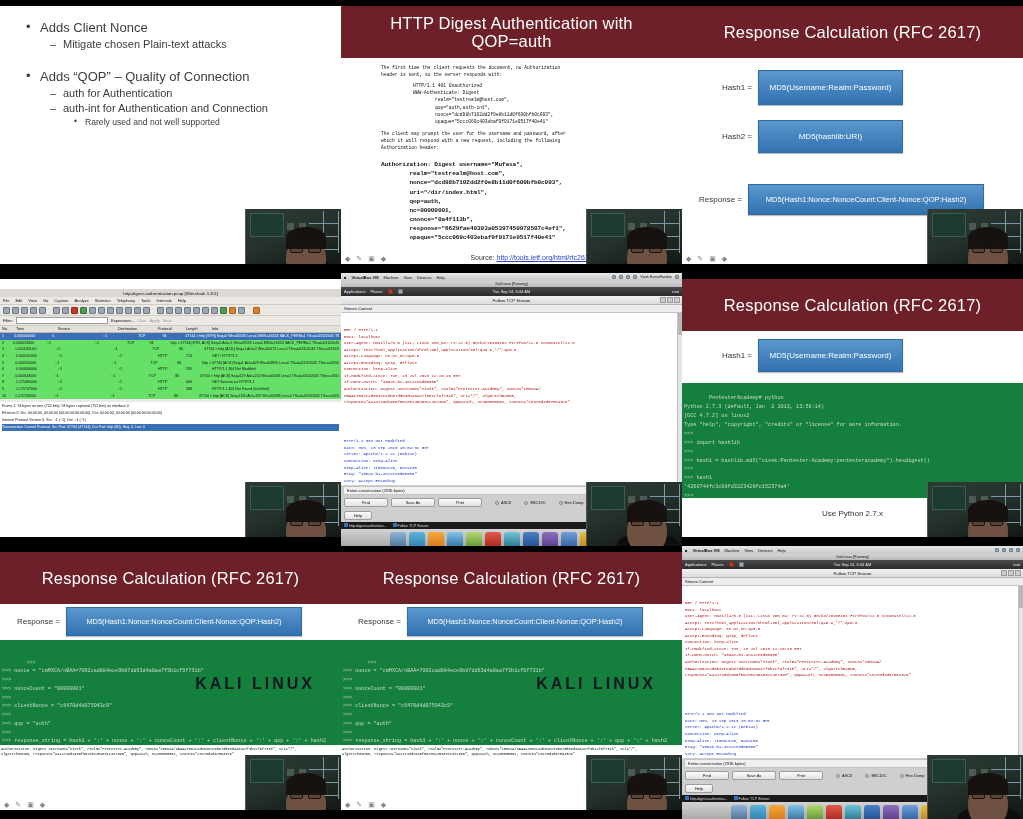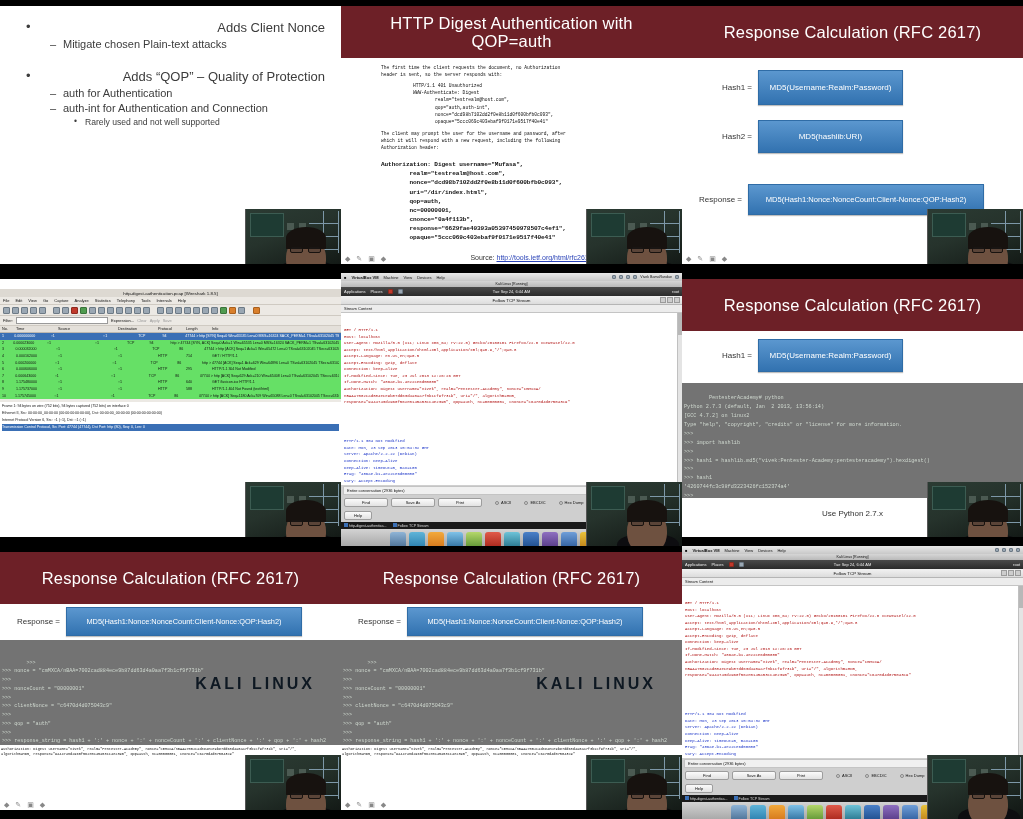--- a/index.html
+++ b/index.html
@@ -22,21 +22,21 @@
   .slide-hdr.h1 { height:52px; }
   .slide-hdr.h2 { height:52px; }
   .slide-body { position:relative; height:198px; background:#fff; }
   .copy { position:absolute; left:0; right:0; bottom:3px; text-align:center;
           font-size:6px; color:#444; font-weight:bold; letter-spacing:.2px; }
   .blackbar { position:absolute; left:0; right:0; bottom:0; height:9px; background:#000; }
   .navdots { position:absolute; left:4px; bottom:10px; font-size:7px; color:#888; letter-spacing:2px; }
 
   
   .bullets { padding:14px 16px 0 16px; color:#3a3a3a; }
-  .b1 { font-size:13px; margin:0 0 3px 10px; position:relative; padding-left:14px; color:#3c3c3c;text-align:right; }
+  .b1 { font-size:13px; margin:0 0 3px 10px; position:relative; padding-left:14px; color:#3c3c3c; }
   .b1:before { content:"•"; position:absolute; left:0; top:-1px; font-size:13px; }
   .b2 { font-size:11px; margin:0 0 3px 34px; position:relative; padding-left:13px; color:#3c3c3c; }
   .b2:before { content:"–"; position:absolute; left:0; top:0; }
   .b3 { font-size:8.6px; margin:0 0 2px 58px; position:relative; padding-left:11px; color:#3c3c3c; }
   .b3:before { content:"•"; position:absolute; left:0; top:-1px; }
   .spacer { height:16px; }
 
   
   .rfc { font-family:"Liberation Mono", monospace; color:#111; padding:6px 0 0 40px; }
   .rfc .p  { font-size:4.6px; line-height:1.55; white-space:pre; }
@@ -47,21 +47,21 @@
   .src a { color:#2b44b8; text-decoration:underline; }
 
   
   .diagrow { position:absolute; display:flex; align-items:center; }
   .dlabel { font-size:8px; color:#333; width:62px; text-align:right; padding-right:6px; }
   .dbox { background:linear-gradient(#5b97cf,#3272b0); color:#fff; font-size:8px;
           display:flex; align-items:center; justify-content:center;
           border:1px solid #2f6ca6; box-shadow:0 1px 1px rgba(0,0,0,.25); }
 
   
-  .term { background:#737373; color:#cfd8cf; font-family:"Liberation Mono", monospace;
+  .term { background:#15803d; color:#cfd8cf; font-family:"Liberation Mono", monospace;
           font-size:5.3px; line-height:1.72; white-space:pre; overflow:hidden; position:relative; }
   .term .kali { position:absolute; right:26px; top:30px; font-size:16px; color:#0e1822;
                 font-weight:bold; letter-spacing:3px; font-family:"Liberation Sans",sans-serif;}
 
   
   .ws { background:#ece9e4; font-family:"Liberation Sans",sans-serif; font-size:4px;
         color:#111; position:relative; }
   .ws-title { text-align:center; font-size:4.4px; padding:2px 0 1px; background:#ddd9d2; }
   .ws-menu { display:flex; gap:6px; padding:1px 3px; font-size:4px; background:#ece9e4;
              border-bottom:1px solid #cfcac2; }
@@ -147,21 +147,21 @@
 <div class="grid">
 
   <div class="panel">
     <div class="slide">
       <div class="slide-topbar"></div>
       <div class="slide-body">
         <div class="bullets">
           <div class="b1">Adds Client Nonce</div>
           <div class="b2">Mitigate chosen Plain-text attacks</div>
           <div class="spacer"></div>
-          <div class="b1">Adds “QOP” – Quality of Protection</div>
+          <div class="b1">Adds “QOP” – Quality of Connection</div>
           <div class="b2">auth for Authentication</div>
           <div class="b2">auth-int for Authentication and Connection</div>
           <div class="b3">Rarely used and not well supported</div>
         </div>
       </div>
       <div class="copy">©SecurityTube.net</div>
       <div class="cam">
         <div class="winb"></div>
           <div class="board"></div>
         <span class="sq" style="left:41px;top:14px"></span>

